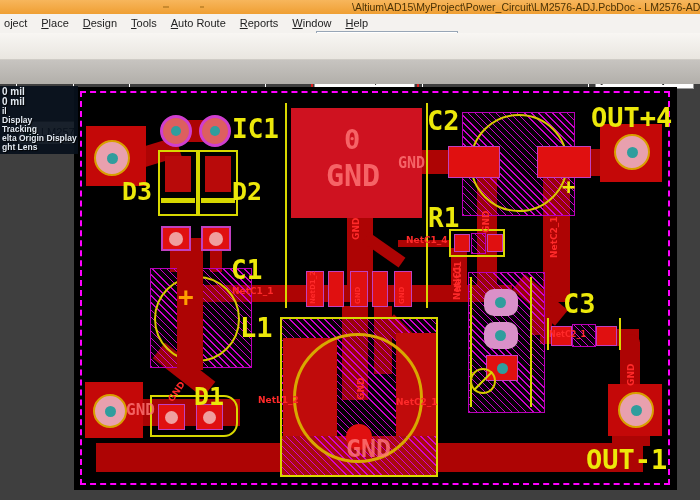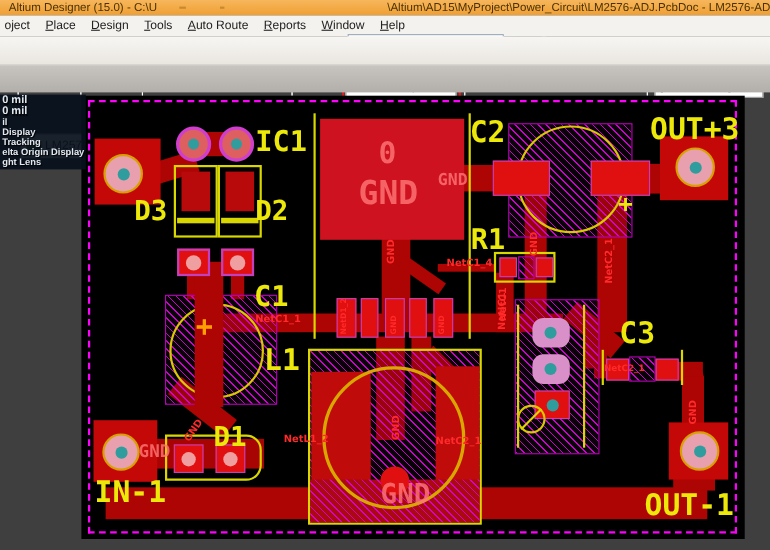--- a/index.html
+++ b/index.html
@@ -66,21 +66,20 @@
   .oval { position:absolute; background:#d990c8; border-radius:10px; }
   .dbody { position:absolute; border:2px solid #d8d800; }
   .rot90 { transform:rotate(-90deg); transform-origin:0 0; }
 </style>
 </head>
 <body>
 
 <div id="app">
 
   <div class="abs titlebar">
-    <span style="left:8px">Altium Designer (15.0) - C:\U</span>
     <span class="tdot" style="left:163px;top:6px;width:6px;height:2px"></span>
     <span class="tdot" style="left:200px;top:6px;width:4px;height:2px"></span>
     <span style="left:352px">\Altium\AD15\MyProject\Power_Circuit\LM2576-ADJ.PcbDoc - LM2576-ADJ.PrjPcb. Disco</span>
   </div>
 
   <div class="abs menubar">
     <div class="menu-item" style="padding-left:4px"><span>o</span><u>j</u><span>ect</span></div>
     <div class="menu-item"><span></span><u>P</u><span>lace</span></div>
     <div class="menu-item"><span></span><u>D</u><span>esign</span></div>
     <div class="menu-item"><span></span><u>T</u><span>ools</span></div>
@@ -317,29 +316,28 @@
   <div class="net rot90" style="left:398px;top:304px;font-size:7px">GND</div>
   <div class="net rot90" style="left:481px;top:233px">GND</div>
 
   <div class="net rot90" style="left:351px;top:240px">GND</div>
   <div class="net rot90" style="left:356px;top:400px">GND</div>
   <div class="net rot90" style="left:626px;top:386px">GND</div>
   <div class="net" style="left:166px;top:398px;transform:rotate(-55deg);transform-origin:0 0">GND</div>
 
   <div class="silk" style="left:232px;top:114px;font-size:26px">IC1</div>
   <div class="silk" style="left:427px;top:105px;font-size:27px">C2</div>
-  <div class="silk" style="left:591px;top:102px;font-size:27px">OUT+3</div>
+  <div class="silk" style="left:591px;top:102px;font-size:27px">OUT+4</div>
   <div class="silk" style="left:122px;top:177px;font-size:25px">D3</div>
   <div class="silk" style="left:232px;top:177px;font-size:25px">D2</div>
   <div class="silk" style="left:428px;top:203px;font-size:26px">R1</div>
   <div class="silk" style="left:231px;top:255px;font-size:26px">C1</div>
   <div class="silk" style="left:240px;top:312px;font-size:27px">L1</div>
   <div class="silk" style="left:563px;top:288px;font-size:27px">C3</div>
   <div class="silk" style="left:194px;top:382px;font-size:25px">D1</div>
-  <div class="silk" style="left:86px;top:432px;font-size:27px">IN-1</div>
   <div class="silk" style="left:586px;top:444px;font-size:27px">OUT-1</div>
 
   <div class="abs hud">
     <div class="big">0 mil</div>
     <div class="big">0 mil</div>
     <div class="sm">il</div>
     <div class="sm">Display</div>
     <div class="sm">Tracking</div>
     <div class="sm">elta Origin Display</div>
     <div class="sm">ght Lens</div>

